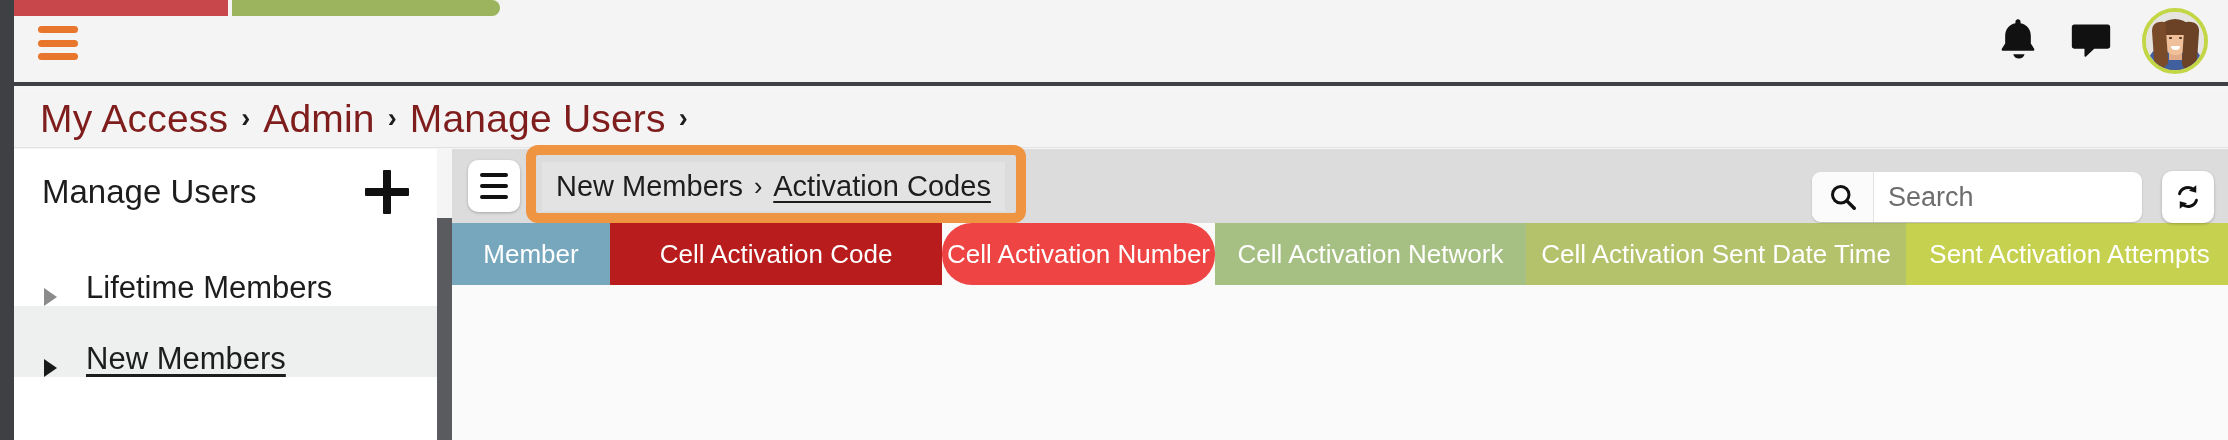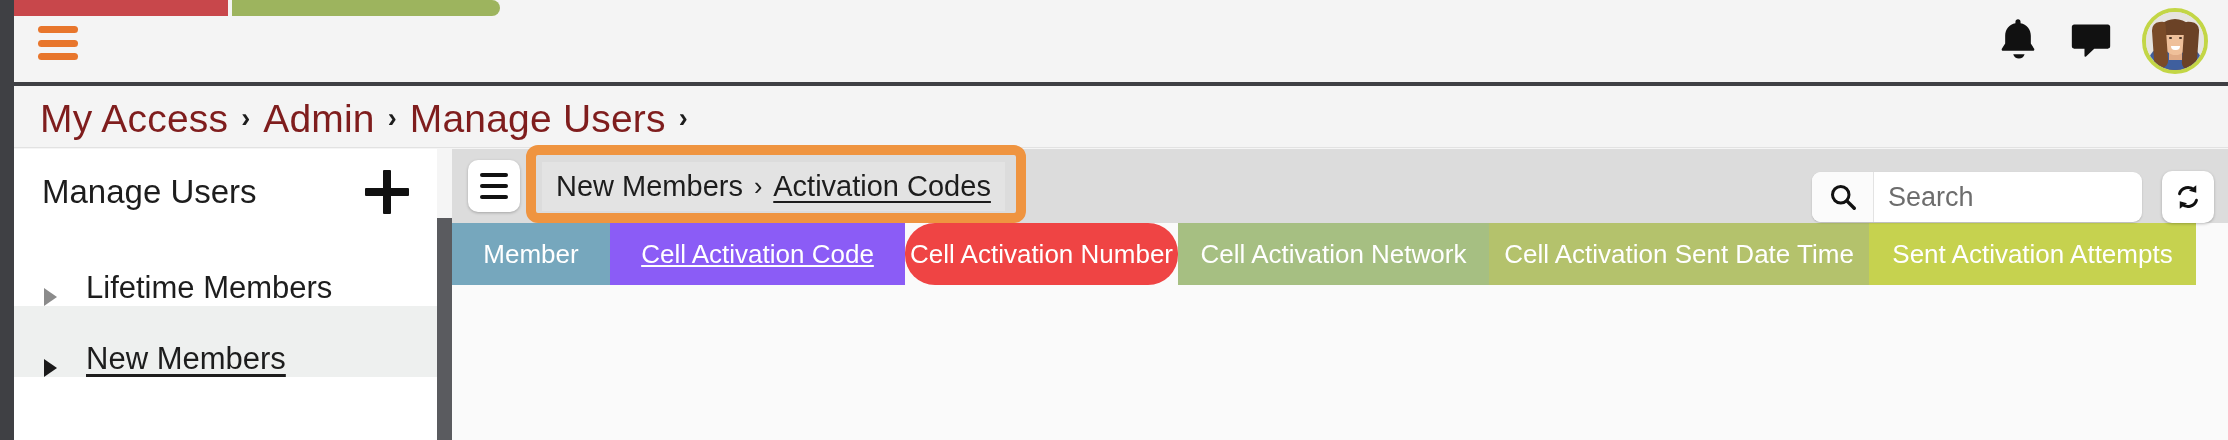--- a/index.html
+++ b/index.html
@@ -242,21 +242,21 @@
             <polygon fill="#111" points="18.6,2.6 18.6,8.6 12.8,7.0"></polygon>
             <path fill="none" stroke="#111" stroke-width="2.3" stroke-linecap="round" d="M18.8 14.6A7 7 0 0 1 7 17.4"></path>
             <polygon fill="#111" points="5.4,21.4 5.4,15.4 11.2,17.0"></polygon>
           </svg>
         </div>
       </div>
     </div>
 
     <div class="thead">
         <div class="th" style="background: rgb(118, 167, 189); width: 158px;">Member</div>
-        <div class="th" style="background: #8b5cf6; width: 295px; text-decoration: underline;">Cell Activation Code</div>
+        <div class="th" style="background: #b91c1c; width: 332px;">Cell Activation Code</div>
         <div class="th" style="background: #ef4444; width: 273px; border-radius: 30px;">Cell Activation Number</div>
         <div class="th" style="background: rgb(166, 191, 130); width: 311px;">Cell Activation Network</div>
         <div class="th" style="background: rgb(180, 194, 108); width: 380px;">Cell Activation Sent Date Time</div>
         <div class="th" style="background: rgb(198, 210, 79); width: 327px;">Sent Activation Attempts</div>
       </div>
     <div class="tbody"></div>
   </div>
 </div>
 
 </body></html>

